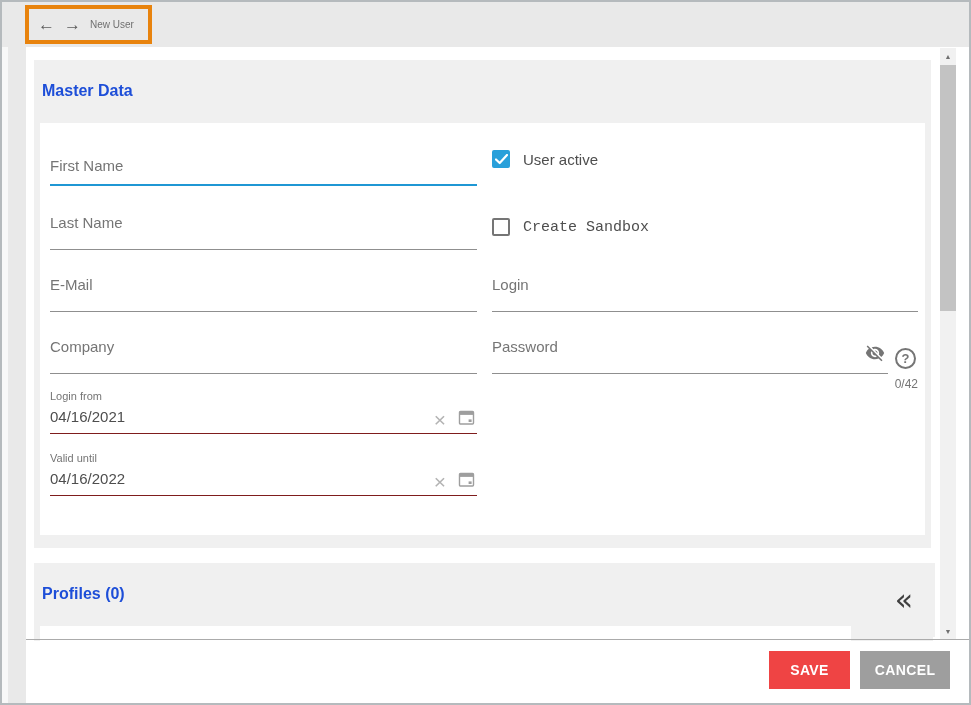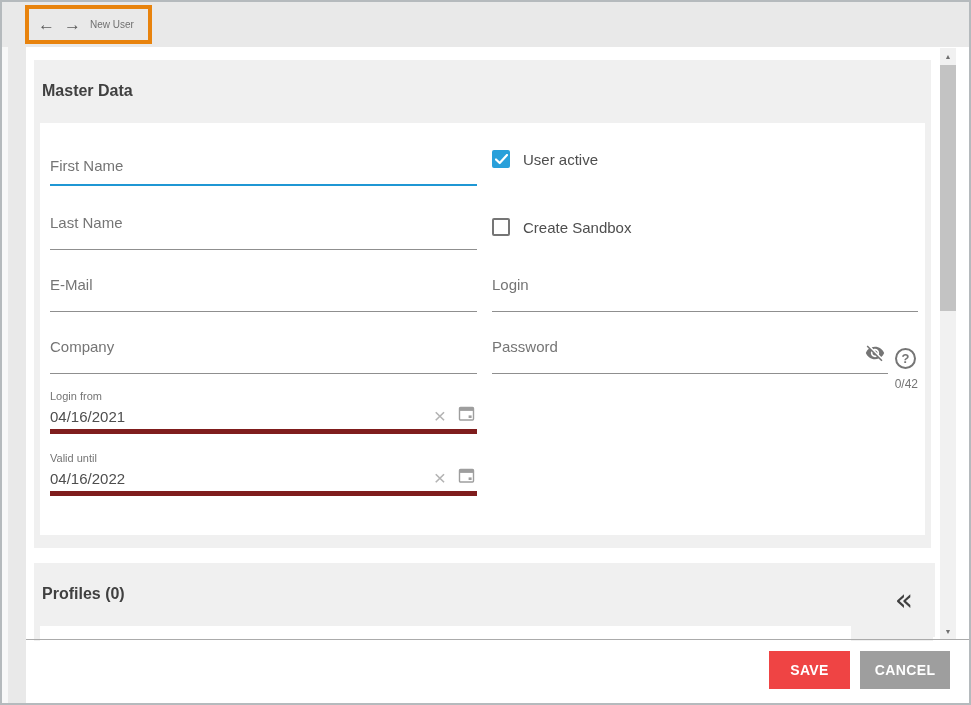--- a/index.html
+++ b/index.html
@@ -21,36 +21,36 @@
   .nav-arrow { font-size:17px; font-weight:bold; color:#5c5c5c; line-height:1; cursor:pointer; }
   .page-title { font-size:10px; color:#707070; white-space:nowrap; }
 
   
   .gutter-light { position:absolute; left:0; top:45px; width:6px; height:656px; background:#f8f8f8; }
   .gutter-gray  { position:absolute; left:6px; top:45px; width:18px; height:656px; background:#e9e9e9; }
 
   
   .section { position:absolute; background:#f0f0f0; }
   .section-master { left:32px; top:58px; width:897px; height:488px; }
-  .section-title { position:absolute; left:8px; top:22px; font-size:16px; font-weight:bold; color:#404040; }
+  .section-title { position:absolute; left:8px; top:22px; font-size:16px; font-weight:bold; color:#1d4ed8; }
   .card { position:absolute; left:6px; top:63px; width:885px; height:412px; background:#fff; }
 
   
   .text-field { position:absolute; height:34px; }
   .tf-input {
     width:100%; height:100%; border:none; outline:none; background:transparent;
     border-bottom:1px solid #8f8f8f; font-family:inherit; font-size:15px; color:#4e4e4e;
     padding:0 0 19px 0;
   }
   .tf-input::placeholder { color:#757575; opacity:1; }
   .tf-input.focused { border-bottom:2px solid #1F97D4; padding-bottom:6px; }
 
   .date-field { position:absolute; height:44px; }
   .df-label { font-size:11px; color:#757575; display:block; height:15px; }
-  .df-row { position:relative; height:29px; border-bottom:5px solid #7f1d1d; }
+  .df-row { position:relative; height:29px; border-bottom:1px solid #7f1d1d; }
   .df-input {
     width:70%; border:none; outline:none; background:transparent;
     font-family:inherit; font-size:15px; color:#4e4e4e; padding-top:3px;
   }
   .df-icons { position:absolute; right:2px; bottom:3px; display:flex; align-items:center; gap:12px; }
   .clear-x { font-size:21px; color:#b3b3b3; line-height:18px; cursor:pointer; }
 
   
   .checkbox-row { position:absolute; display:flex; align-items:center; gap:13px; cursor:pointer; }
   .cb {
@@ -176,21 +176,21 @@
 
       <div class="checkbox-row checked" style="left:452px; top:27px;align-items:center;">
         <span class="cb">
           <svg width="13" height="11" viewBox="0 0 13 11">
               <path d="M1 5.5 L4.7 9 L12 1" fill="none" stroke="#fff" stroke-width="2.2" stroke-linecap="round" stroke-linejoin="round"></path>
             </svg>
         </span>
         <span class="cb-label">User active</span>
       </div>
 
-      <div class="checkbox-row" style="left:452px; top:95px;">
+      <div class="checkbox-row" style="left:452px; top:95px;font-family:Liberation Mono, monospace;">
         <span class="cb">
           <svg width="13" height="11" viewBox="0 0 13 11">
               <path d="M1 5.5 L4.7 9 L12 1" fill="none" stroke="#fff" stroke-width="2.2" stroke-linecap="round" stroke-linejoin="round"></path>
             </svg>
         </span>
         <span class="cb-label">Create Sandbox</span>
       </div>
 
       <div class="text-field" style="left:452px; top:153px; width:426px;">
         <input class="tf-input" type="text" placeholder="Login" style="">

